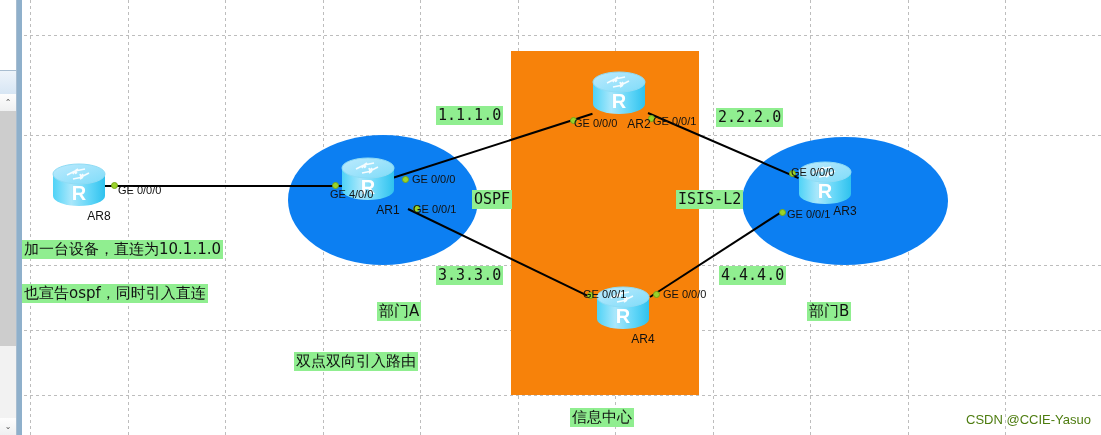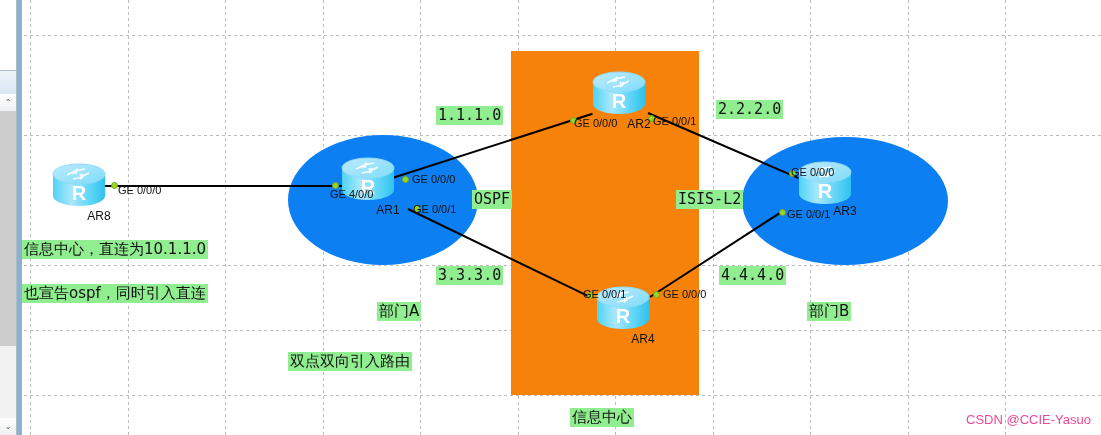--- a/index.html
+++ b/index.html
@@ -139,21 +139,21 @@
     position: absolute;
     font-family: "Liberation Sans", "DejaVu Sans", sans-serif;
     font-size: 11px;
     color: #111111;
     white-space: nowrap;
   }
   .watermark {
     position: absolute;
     right: 10px; bottom: 8px;
     font-size: 13px;
-    color: #ec4899;
+    color: #4d7c0f;
     font-family: "Liberation Sans", "DejaVu Sans", sans-serif;
     white-space: nowrap;
   }
 </style>
 </head>
 <body>
 
 <div id="canvas">
 
   <div>
@@ -293,33 +293,33 @@
   <div class="iflabel" style="left:412px; top:173px;">GE 0/0/0</div>
   <div class="iflabel" style="left:413px; top:203px;">GE 0/0/1</div>
   <div class="iflabel" style="left:574px; top:117px;">GE 0/0/0</div>
   <div class="iflabel" style="left:653px; top:115px;">GE 0/0/1</div>
   <div class="iflabel" style="left:791px; top:166px;">GE 0/0/0</div>
   <div class="iflabel" style="left:787px; top:208px;">GE 0/0/1</div>
   <div class="iflabel" style="left:583px; top:288px;">GE 0/0/1</div>
   <div class="iflabel" style="left:663px; top:288px;">GE 0/0/0</div>
 
   <div class="glabel" style="left:436px; top:106px;">1.1.1.0</div>
-  <div class="glabel" style="left:716px; top:100px;">2.2.2.0</div>
+  <div class="glabel" style="left:716px; top:108px;">2.2.2.0</div>
   <div class="glabel" style="left:436px; top:266px;text-align:right;">3.3.3.0</div>
   <div class="glabel" style="left:719px; top:266px;">4.4.4.0</div>
 
   <div class="glabel" style="left:472px; top:190px;">OSPF</div>
   <div class="glabel" style="left:676px; top:190px;">ISIS-L2</div>
   <div class="glabel cjk" style="left:345px; top:302px;margin-left:32px;">部门A</div>
   <div class="glabel cjk" style="left:807px; top:302px;">部门B</div>
   <div class="glabel cjk" style="left:570px; top:408px;">信息中心</div>
 
-  <div class="glabel cjk" style="left:22px; top:240px;">信息中心，直连为10.1.1.0</div>
+  <div class="glabel cjk" style="left:22px; top:240px;">加一台设备，直连为10.1.1.0</div>
   <div class="glabel cjk" style="left:22px; top:284px;">也宣告ospf，同时引入直连</div>
-  <div class="glabel cjk" style="left:288px; top:352px;">双点双向引入路由</div>
+  <div class="glabel cjk" style="left:294px; top:352px;">双点双向引入路由</div>
 
   <div class="sb-panel"></div>
   <div class="sb-gradbox"></div>
   <div class="sb-arrow-up">⌃</div>
   <div class="sb-track">
     <div class="sb-thumb"></div>
   </div>
   <div class="sb-arrow-dn">⌄</div>
   <div class="sb-edge"></div>
 

